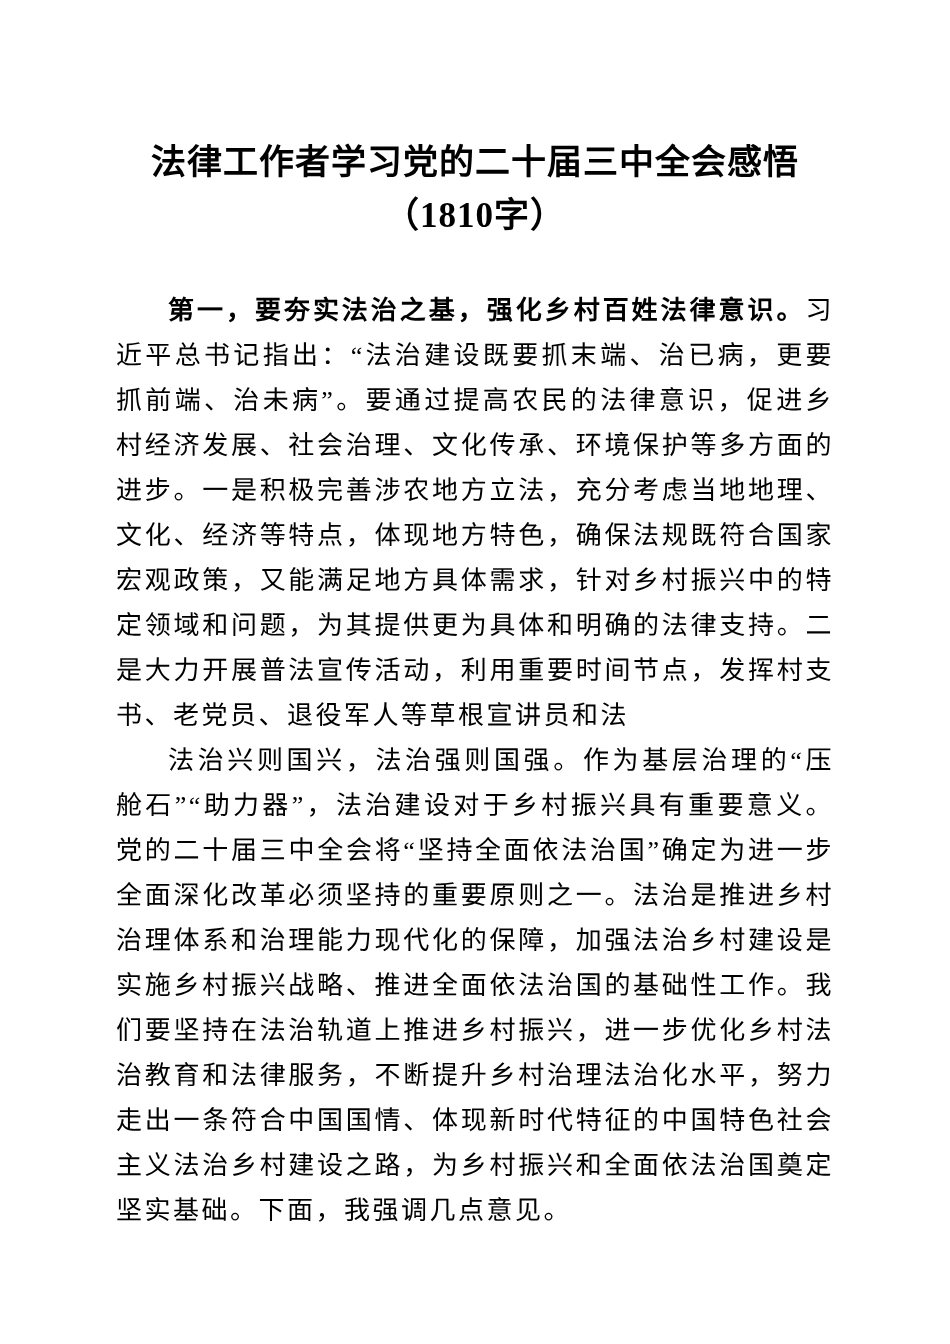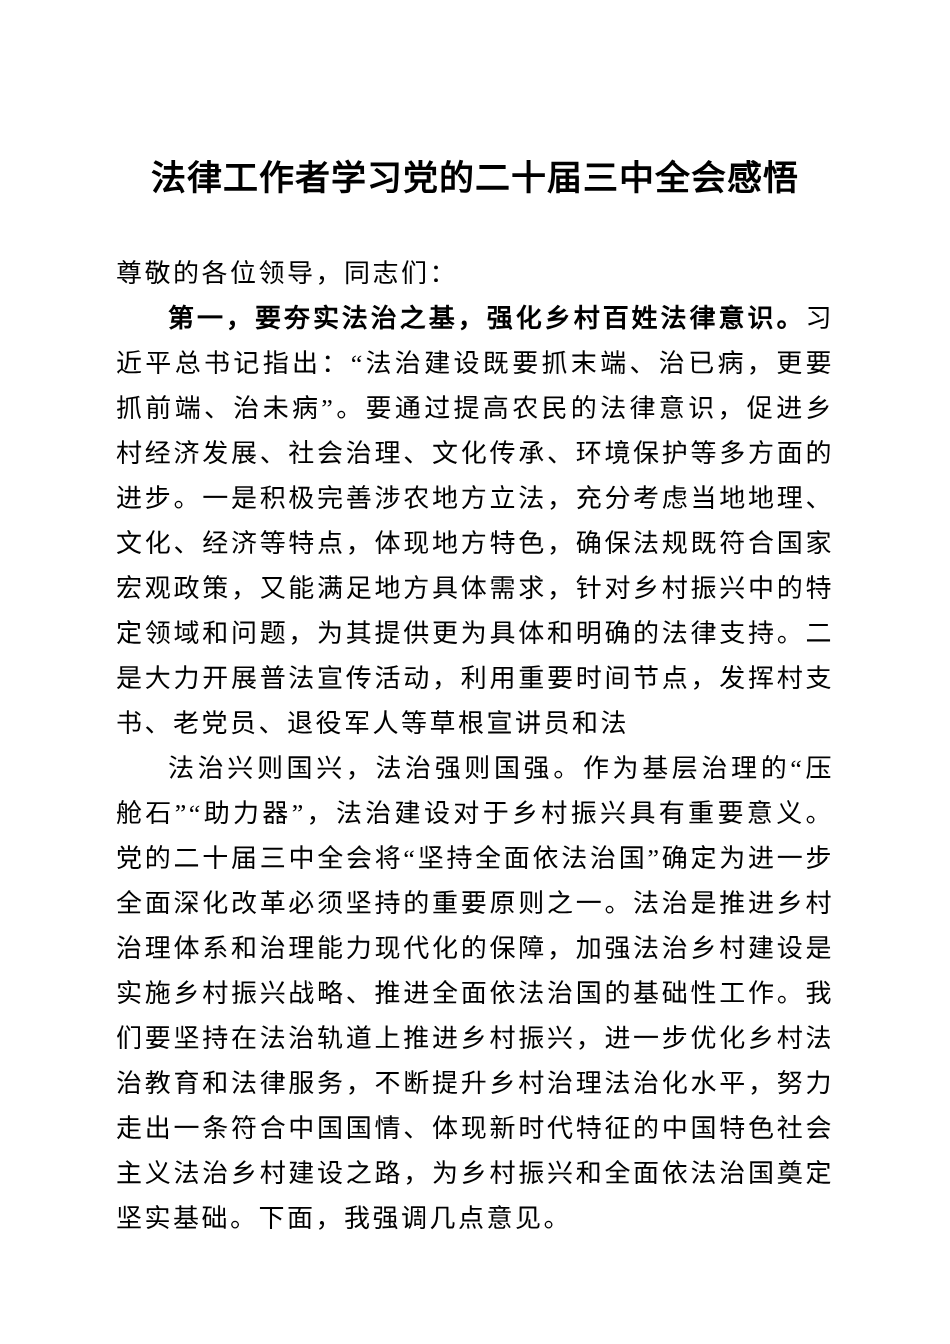--- a/index.html
+++ b/index.html
@@ -15,21 +15,21 @@
     overflow: hidden;
     box-sizing: border-box;
     font-family: "Liberation Serif", "DejaVu Serif", serif;
     color: #000000;
   }
   .doc {
     box-sizing: border-box;
     padding: 136px 116px 0 116px;
   }
   .doc-title {
-    margin: 16px 0 46px 0;
+    margin: 0 0 46px 0;
     text-align: center;
     font-weight: bold;
     font-size: 35px;
     line-height: 53px;
     letter-spacing: 1px;
     font-family: "Liberation Serif", "DejaVu Serif", serif;
   }
   .doc-title .title-line {
     display: block;
   }
@@ -50,24 +50,24 @@
   }
 </style>
 </head>
 <body>
 
 <div class="page">
   <div class="doc">
 
     <h1 class="doc-title">
       <span class="title-line">法律工作者学习党的二十届三中全会感悟</span>
+      <span class="title-line">（1810字）</span>
     </h1>
 
     <div class="doc-body">
-      <p>尊敬的各位领导，同志们：</p>
 
       <p class="indent"><span class="lead-bold">第一，要夯实法治之基，强化乡村百姓法律意识。</span><span>习近平总书记指出：“法治建设既要抓末端、治已病，更要抓前端、治未病”。要通过提高农民的法律意识，促进乡村经济发展、社会治理、文化传承、环境保护等多方面的进步。一是积极完善涉农地方立法，充分考虑当地地理、文化、经济等特点，体现地方特色，确保法规既符合国家宏观政策，又能满足地方具体需求，针对乡村振兴中的特定领域和问题，为其提供更为具体和明确的法律支持。二是大力开展普法宣传活动，利用重要时间节点，发挥村支书、老党员、退役军人等草根宣讲员和法</span></p>
 
       <p class="indent">法治兴则国兴，法治强则国强。作为基层治理的“压舱石”“助力器”，法治建设对于乡村振兴具有重要意义。党的二十届三中全会将“坚持全面依法治国”确定为进一步全面深化改革必须坚持的重要原则之一。法治是推进乡村治理体系和治理能力现代化的保障，加强法治乡村建设是实施乡村振兴战略、推进全面依法治国的基础性工作。我们要坚持在法治轨道上推进乡村振兴，进一步优化乡村法治教育和法律服务，不断提升乡村治理法治化水平，努力走出一条符合中国国情、体现新时代特征的中国特色社会主义法治乡村建设之路，为乡村振兴和全面依法治国奠定坚实基础。下面，我强调几点意见。</p>
     </div>
 
   </div>
 </div>
 
 </body></html>

